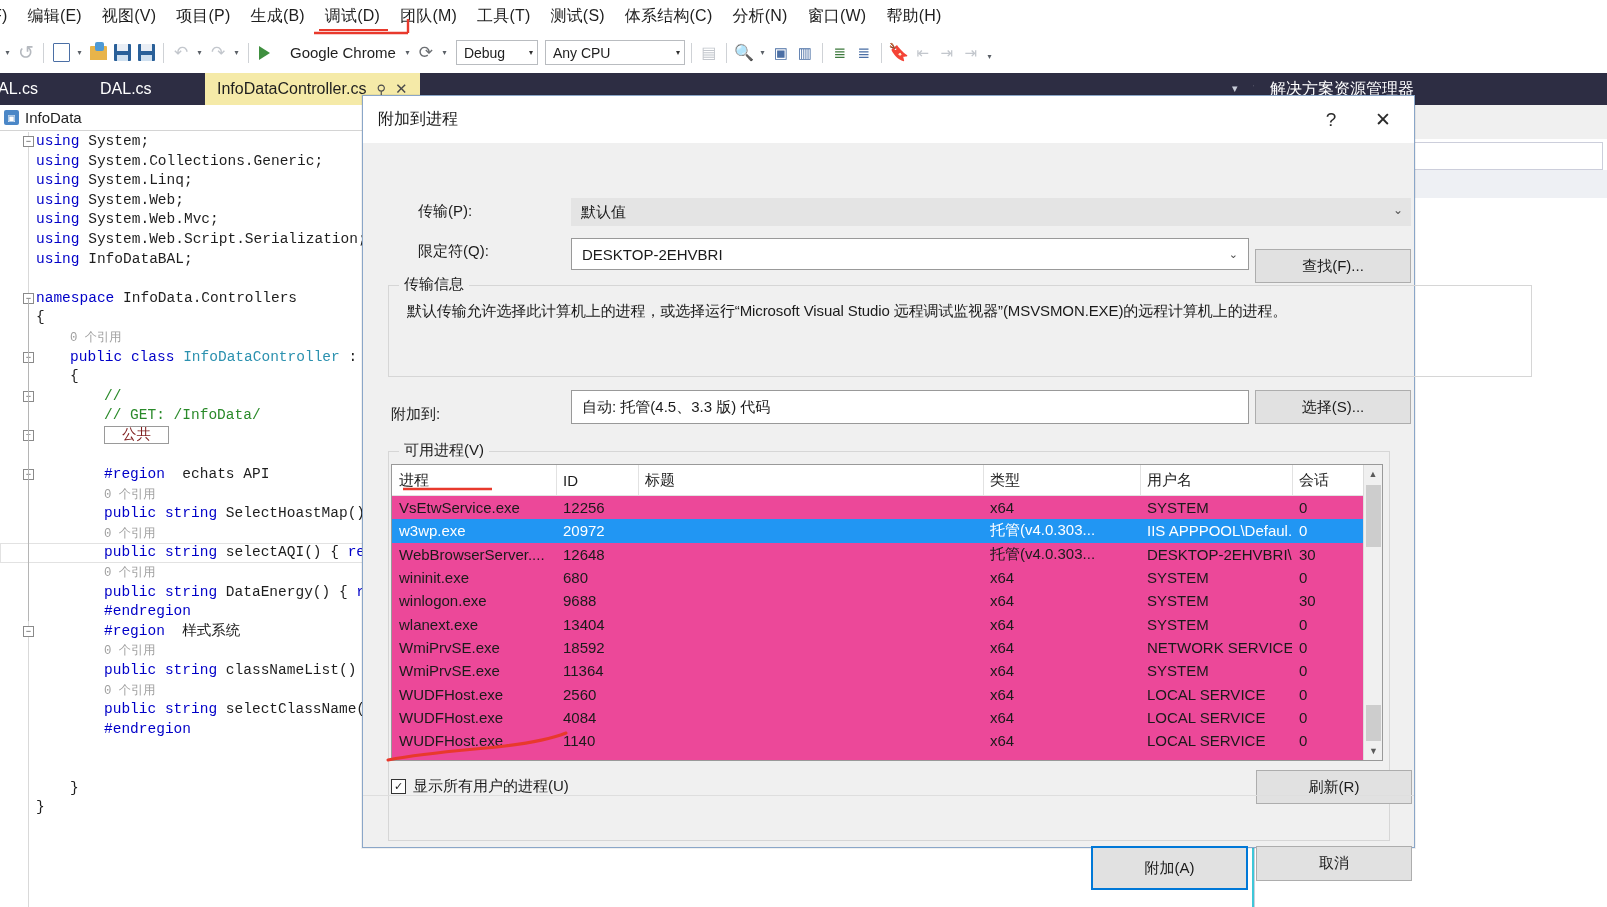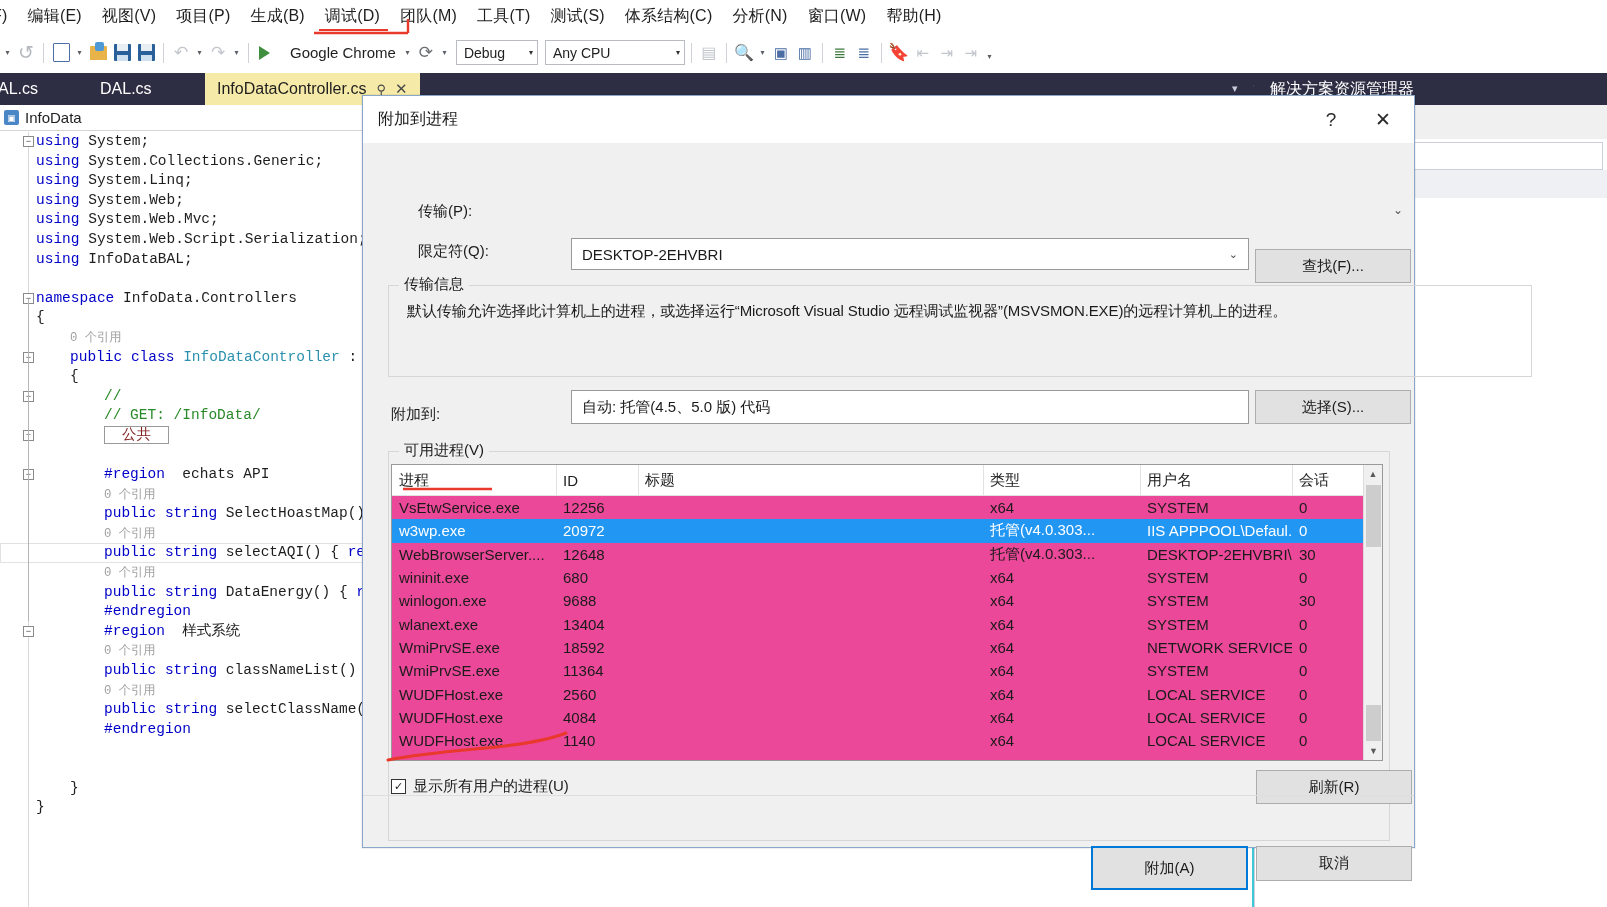--- a/index.html
+++ b/index.html
@@ -413,20 +413,23 @@
       <span>附加到进程</span>
       <span class="tbtn" style="right:60px;">?</span>
       <span class="tbtn" style="right:8px;">✕</span>
     </div>
 
     <div id="dlg-body">
 
       <div class="row" style="left:55px; top:59px;">
         <span class="lbl">传输(P):</span>
       </div>
+      <div class="ro-field" style="position:absolute;left:208px;top:55px;width:840px;">
+        <span>默认值</span>
+      </div>
       <span style="position:absolute;left:1030px;top:60px;font-size:12px;color:#555;">⌄</span>
 
       <div class="row" style="left:55px; top:99px;">
         <span class="lbl">限定符(Q):</span>
       </div>
       <div class="combo" style="position:absolute;left:208px;top:95px;width:678px;">
         <span>DESKTOP-2EHVBRI</span>
         <span class="cc">⌄</span>
       </div>
       <div class="btn" style="position:absolute;left:892px;top:106px;width:156px;">
@@ -435,21 +438,21 @@
 
       <div class="group" style="left:25px;top:142px;width:1144px;height:92px;text-decoration:underline;">
         <span class="group-title">传输信息</span>
         <span id="transport-text">默认传输允许选择此计算机上的进程，或选择运行“Microsoft Visual Studio 远程调试监视器”(MSVSMON.EXE)的远程计算机上的进程。</span>
       </div>
 
       <div class="row" style="left:28px; top:262px;">
         <span class="lbl">附加到:</span>
       </div>
       <div class="txtbox" style="position:absolute;left:208px;top:247px;width:678px;">
-        <span>自动: 托管(4.5、5.0 版) 代码</span>
+        <span>自动: 托管(4.5、3.3 版) 代码</span>
       </div>
       <div class="btn" style="position:absolute;left:892px;top:247px;width:156px;">
         <span>选择(S)...</span>
       </div>
 
       <div class="group" style="left:25px;top:308px;width:1002px;height:390px;">
         <span class="group-title">可用进程(V)</span>
       </div>
 
       <div id="proc-wrap">

